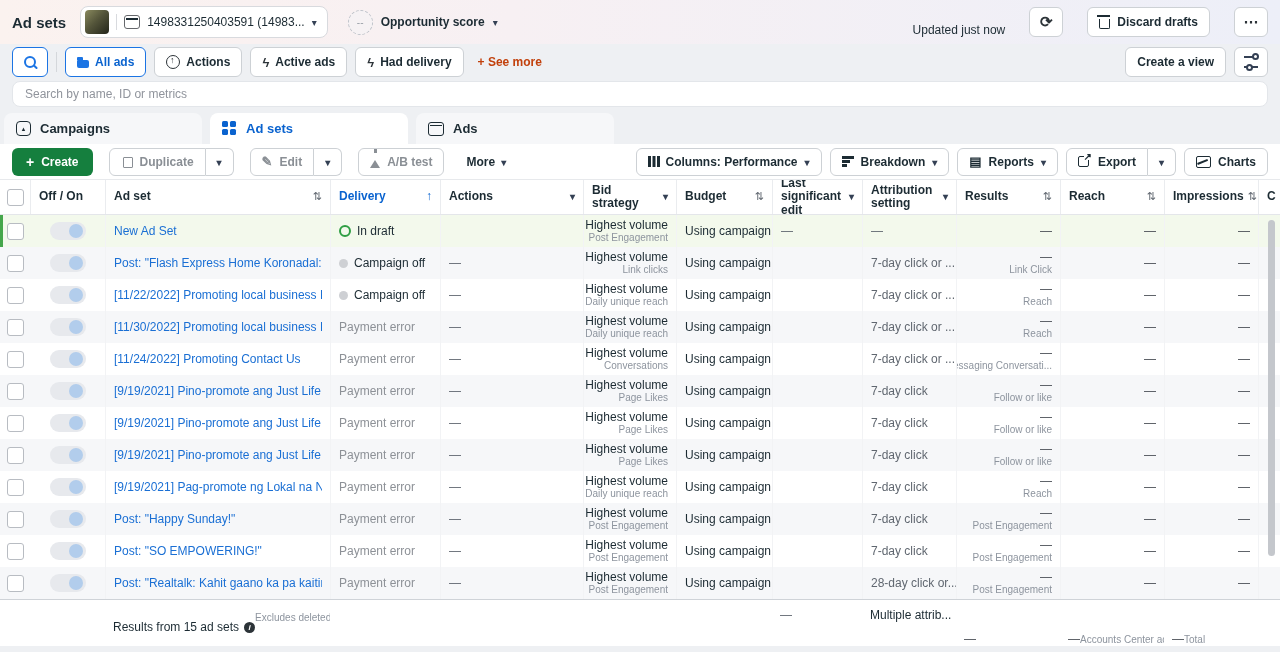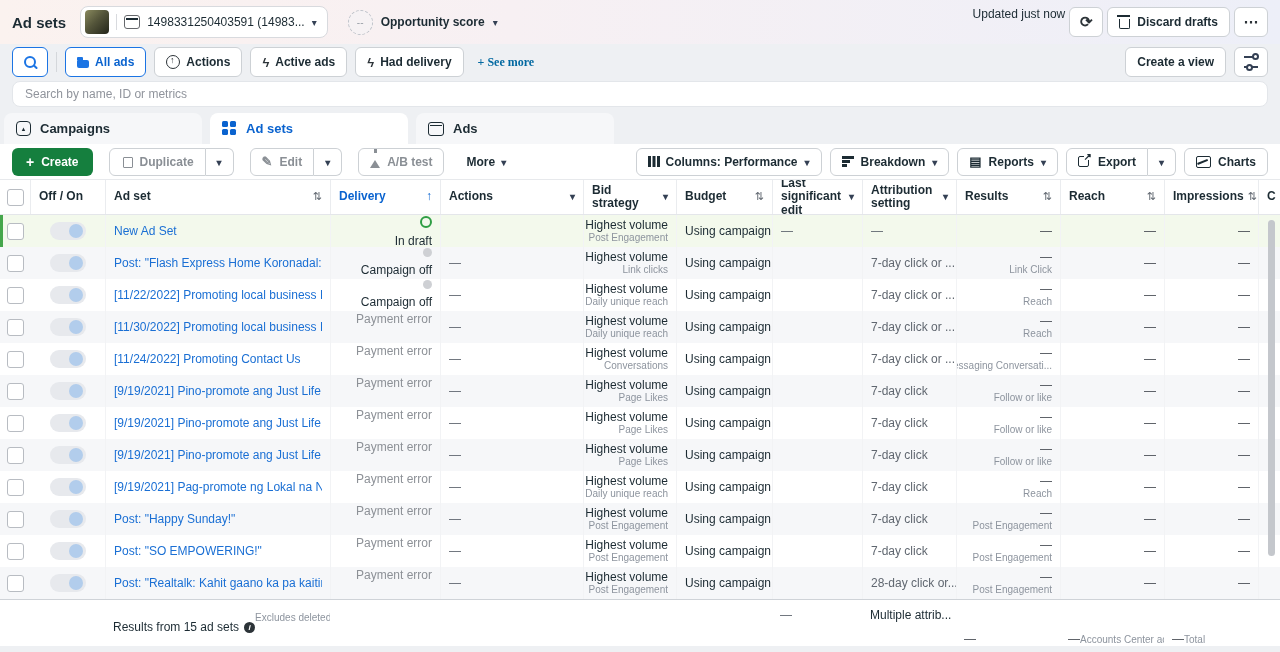--- a/index.html
+++ b/index.html
@@ -12,21 +12,21 @@
   .acct{display:flex;align-items:center;gap:7px;background:#fff;border:1px solid #d8dade;
         border-radius:8px;height:32px;padding:0 10px 0 4px;box-sizing:border-box;cursor:pointer}
   .avatar{width:24px;height:24px;border-radius:4px;
           background:linear-gradient(135deg,#8a8a5e 0%,#55563b 45%,#23251a 100%)}
   .vdiv{width:1px;height:16px;background:#d8dade}
   .caret::before{content:"▾";font-size:10px;color:#344054}
   .opp{display:flex;align-items:center;gap:8px;margin-left:20px;cursor:pointer}
   .opp-circle{width:23px;height:23px;border:1.5px dashed #bdc2c9;border-radius:50%;
               display:flex;align-items:center;justify-content:center;color:#9aa0a8;font-size:10px;background:#f6f2f4}
   .opp-label{font-weight:600}
-  .top-right{margin-left:auto;display:flex;align-items:flex-start;gap:4px}
+  .top-right{margin-left:auto;display:flex;align-items:flex-end;gap:24px}
   .btn{display:inline-flex;align-items:center;gap:7px;background:#fff;border:1px solid #cdd1d5;
        border-radius:6px;height:30px;padding:0 11px;font-weight:600;font-size:12px;color:#1c2b33;
        cursor:pointer;font-family:inherit;box-sizing:border-box;white-space:nowrap}
   .btn.sq{width:34px;justify-content:center;padding:0}
   .btn.primary-disabled{background:#d6e4f7;border:none;color:#98bbe4;font-weight:700}
   .i-refresh::before{content:"⟳";font-size:15px;font-weight:700;color:#2c3338}
   .i-more::before{content:"⋯";font-size:15px;font-weight:700;color:#2c3338}
   .i-trash{position:relative;width:9px;height:9px;border:1.5px solid #1c2b33;border-top:none;
            border-radius:0 0 2px 2px;margin-top:4px}
   .i-trash::before{content:"";position:absolute;top:-4px;left:-3px;width:13px;height:1.8px;background:#1c2b33}
@@ -35,21 +35,21 @@
   .sbtn{width:36px;height:30px;border:1px solid #1b74e4;border-radius:6px;background:#fff;
         display:flex;align-items:center;justify-content:center;cursor:pointer}
   .i-search{width:8px;height:8px;border:2px solid #1b74e4;border-radius:50%;position:relative}
   .i-search::after{content:"";position:absolute;width:5px;height:2px;background:#1b74e4;
                    transform:rotate(45deg);right:-4px;bottom:-2px;border-radius:1px}
   .fdiv{width:1px;height:20px;background:#d4d7db}
   .chip{display:inline-flex;align-items:center;gap:6px;height:30px;padding:0 11px;background:#fff;
         border:1px solid #cdd1d5;border-radius:6px;font-weight:700;color:#1c2b33;cursor:pointer;
         font-family:inherit;font-size:12px}
   .chip.active{border-color:#1b74e4;color:#0a63cf}
-  .seemore{border:none;background:none;font-weight:700;font-size:12px;color:#0369a1;cursor:pointer;font-family:Liberation Serif, serif}
+  .seemore{border:none;background:none;font-weight:700;font-size:12px;color:#c2410c;cursor:pointer;font-family:Liberation Sans, sans-serif}
   .i-folder{position:relative;width:12px;height:8px;background:#1b74e4;border-radius:1px 2px 2px 2px;margin-top:3px}
   .i-folder::before{content:"";position:absolute;top:-3px;left:0;width:6px;height:3px;background:#1b74e4;border-radius:1px 1px 0 0}
   .i-actions{width:12px;height:12px;border:1.4px solid #2c3338;border-radius:50%;position:relative}
   .i-actions::before{content:"↑";position:absolute;top:-1.5px;left:2.6px;font-size:9px;font-weight:700;color:#2c3338}
   .i-bolt::before{content:"ϟ";font-size:13px;font-weight:600;color:#2c3338}
   .i-sliders{width:14px;height:8px;border-top:2px solid #344054;border-bottom:2px solid #344054;position:relative}
   .i-sliders::before{content:"";position:absolute;top:-5px;left:8px;width:3px;height:3px;background:#fff;
                      border:2px solid #344054;border-radius:50%}
   .i-sliders::after{content:"";position:absolute;bottom:-5px;left:2px;width:3px;height:3px;background:#fff;
                     border:2px solid #344054;border-radius:50%}
@@ -117,21 +117,21 @@
   .cb{width:15px;height:15px;background:#fff;border:1px solid #b8bcc2;border-radius:3px;cursor:pointer;flex:none}
   .trow{display:grid;grid-template-columns:var(--cols);height:32px;background:#fff}
   .trow.stripe{background:#f6f7f9}
   .trow.draft{background:#f3f9ec;box-shadow:inset 3px 0 0 #45a64b}
   .cell{display:flex;flex-direction:column;justify-content:center;padding:1px 8px;overflow:hidden;
         white-space:nowrap;border-left:1px solid #f2f3f5;box-sizing:border-box;font-size:12px}
   .cell.c0,.cell.c1{flex-direction:row;align-items:center;justify-content:center;border-left:none;padding:0}
   .toggle{position:relative;width:36px;height:18px;border-radius:9px;background:#e7e9ed;cursor:pointer;flex:none}
   .knob{position:absolute;top:2px;left:19px;width:14px;height:14px;border-radius:50%;background:#b2cdec}
   .adname{color:#1a6fd4;cursor:pointer;overflow:hidden;text-overflow:clip}
-  .cell.c3{flex-direction:column;align-items:flex-end;justify-content:flex-start;gap:6px}
+  .cell.c3{flex-direction:row;align-items:center;justify-content:flex-start;gap:6px}
   .ring{width:8px;height:8px;border:2px solid #2f9e44;border-radius:50%;flex:none}
   .dot{width:9px;height:9px;border-radius:50%;background:#ced0d4;flex:none}
   .err{color:#8d9197}
   .dim{color:#606770}
   .cell.c5,.cell.c9,.cell.c10,.cell.c11{align-items:flex-end}
   .main{color:#1c2b33}
   .sub{font-size:10px;color:#8d949e;line-height:1.2}
   .dash{color:#4b4f56}
   .tfoot{display:grid;grid-template-columns:var(--cols);height:46px;border-top:1px solid #cfd3d8;background:#fff}
   .fcell{display:flex;flex-direction:row;justify-content:flex-start;padding:8px 8px 0;white-space:nowrap;

